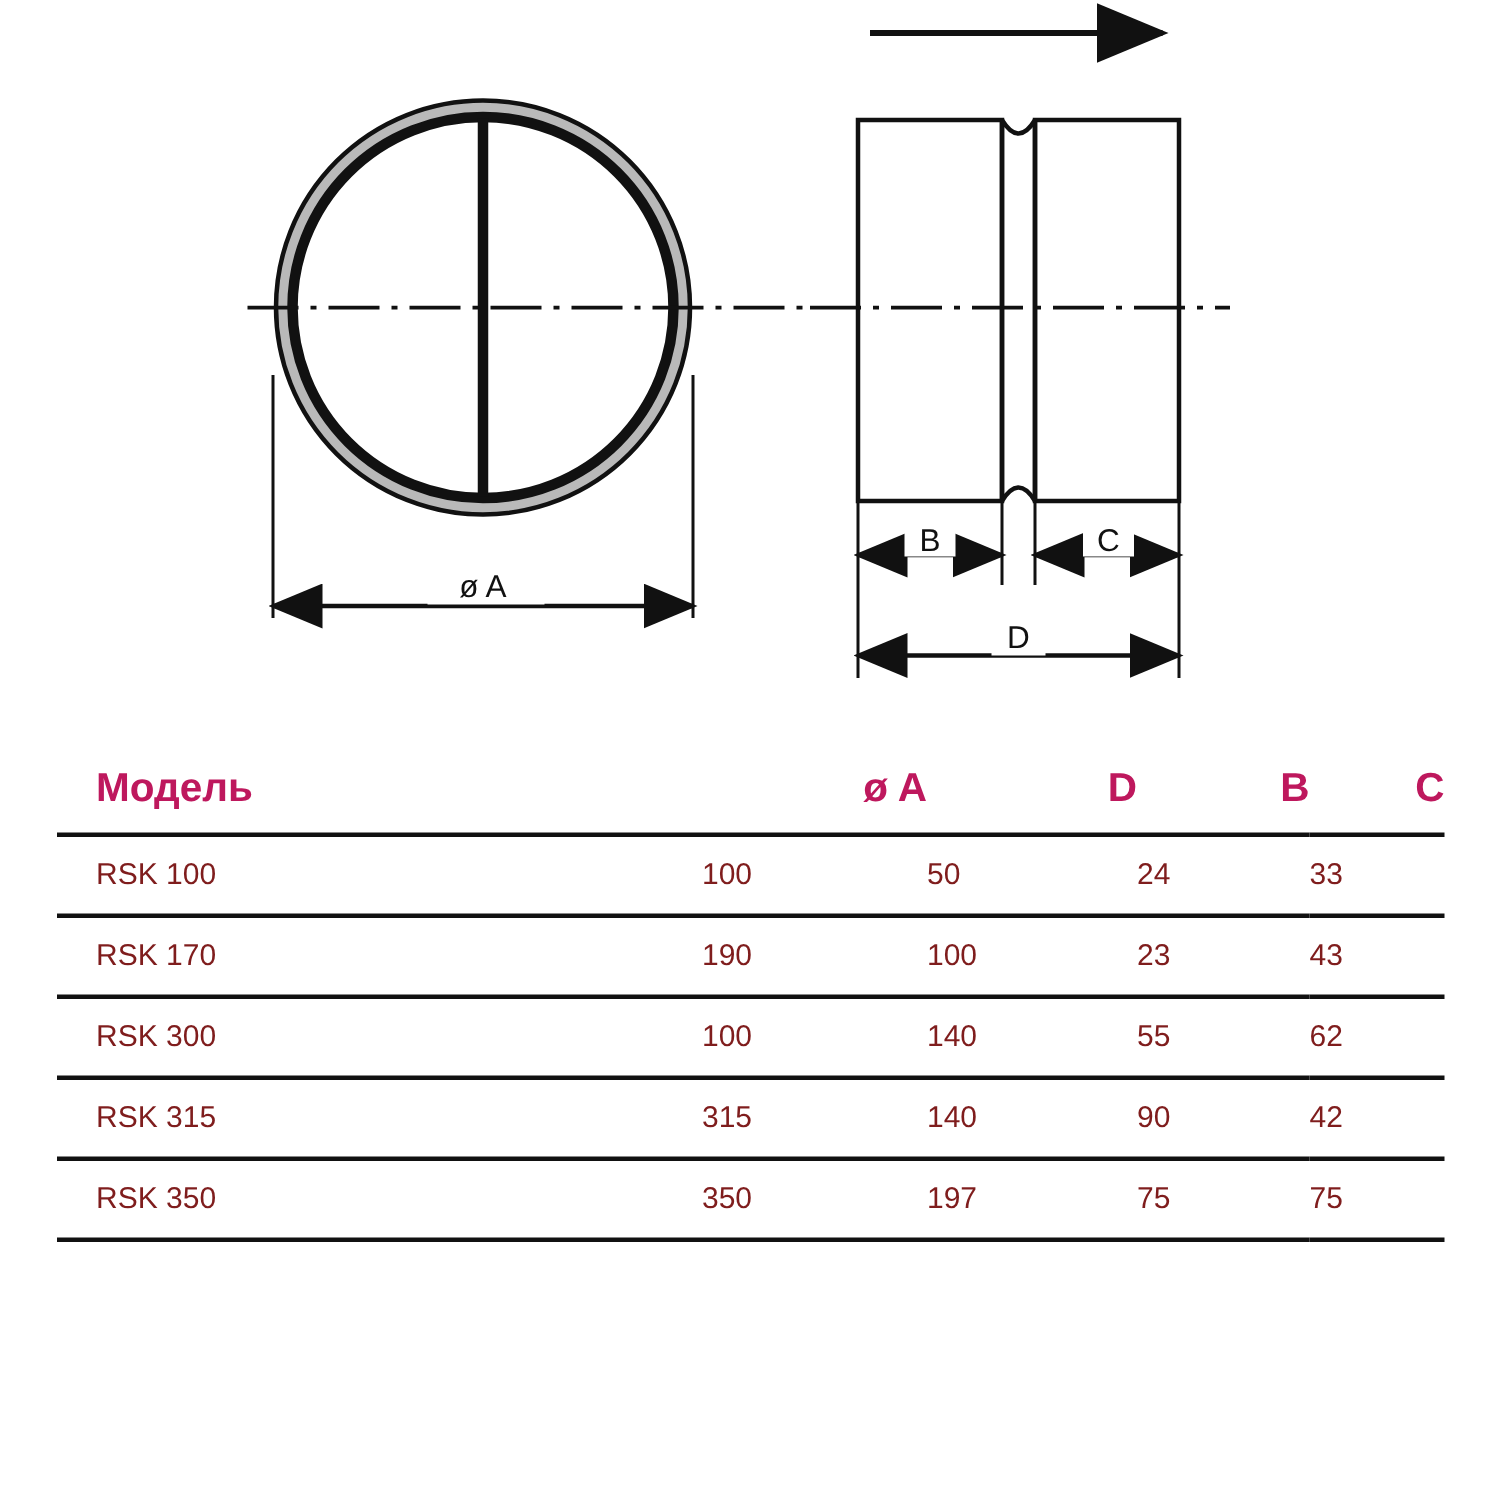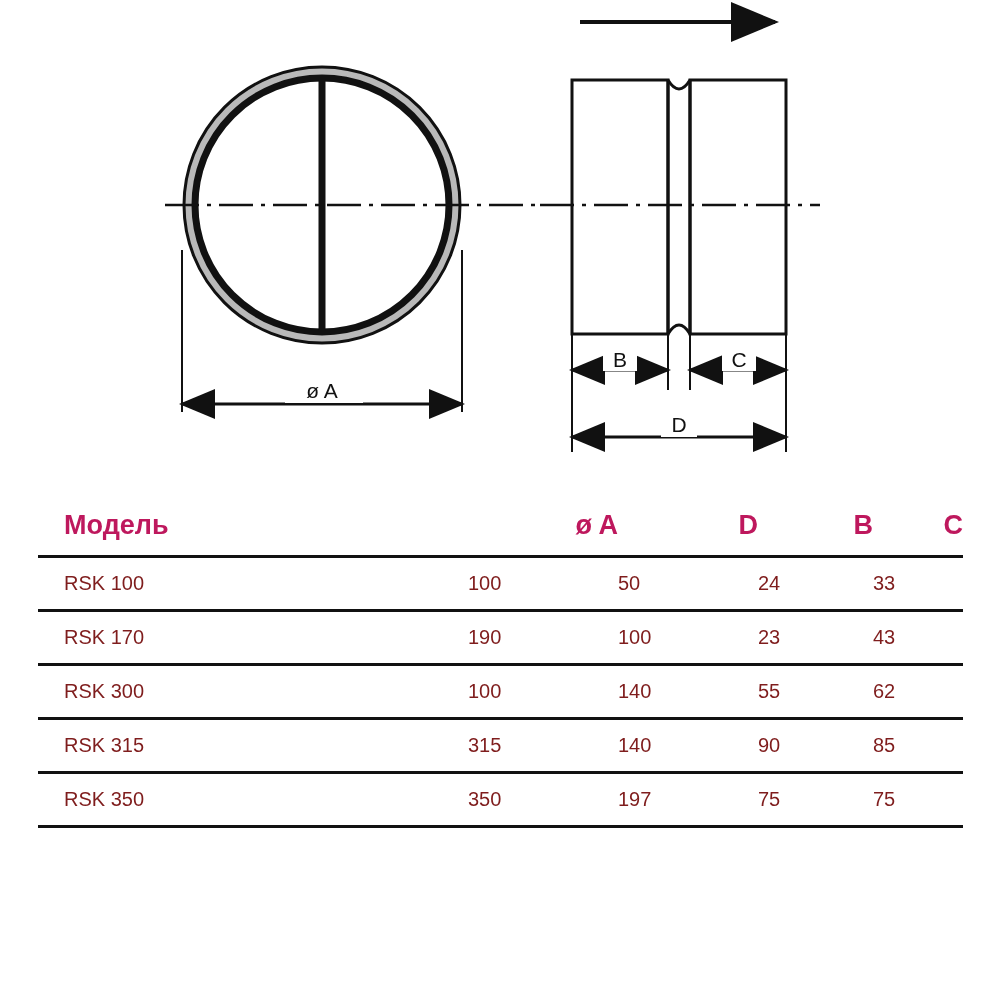--- a/index.html
+++ b/index.html
@@ -206,21 +206,21 @@
         <td class="num">100</td>
         <td class="num">140</td>
         <td class="num">55</td>
         <td class="num">62</td>
       </tr>
       <tr>
         <td class="col-model">RSK 315</td>
         <td class="num">315</td>
         <td class="num">140</td>
         <td class="num">90</td>
-        <td class="num">85</td>
+        <td class="num">42</td>
       </tr>
       <tr>
         <td class="col-model">RSK 350</td>
         <td class="num">350</td>
         <td class="num">197</td>
         <td class="num">75</td>
         <td class="num">75</td>
       </tr>
     </tbody>
   </table>

